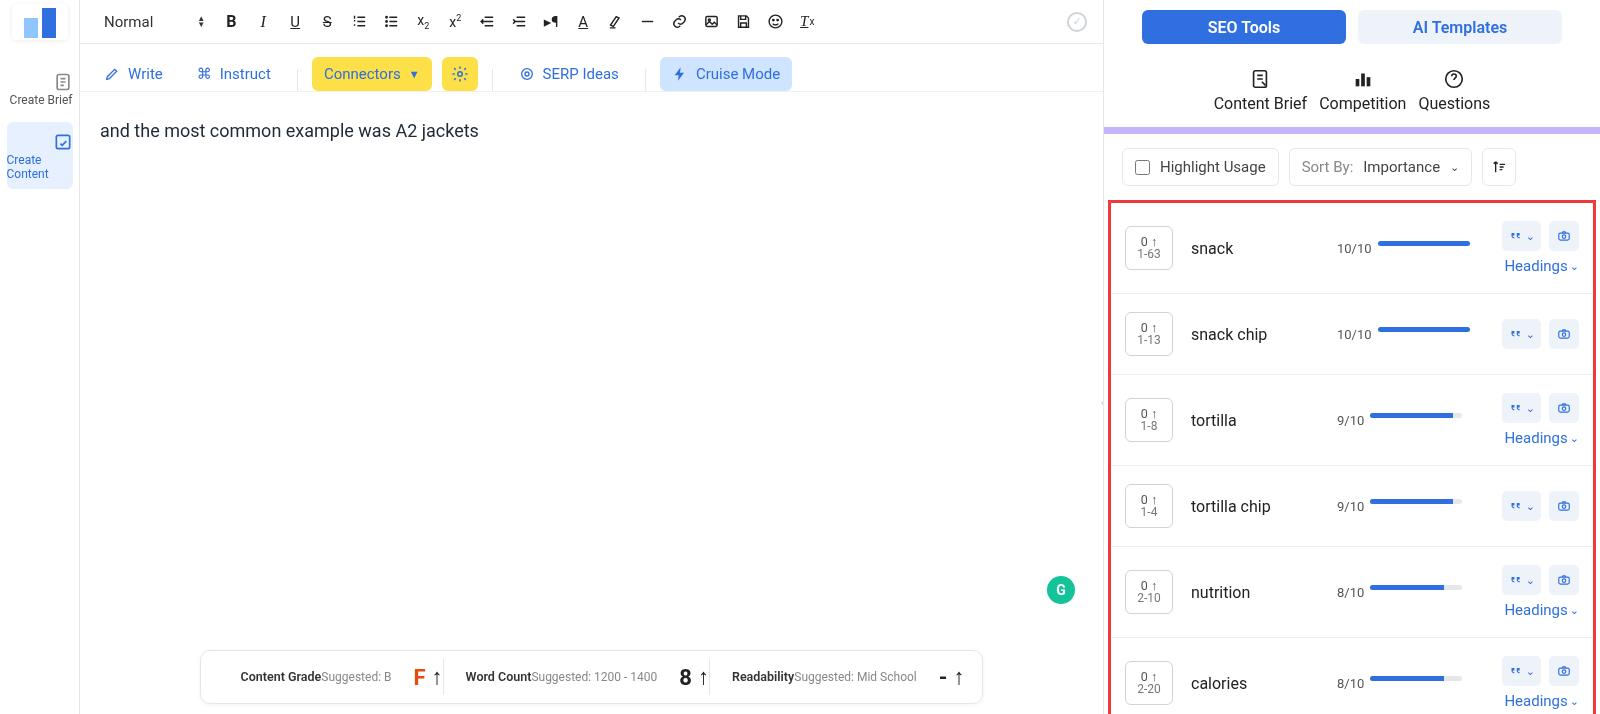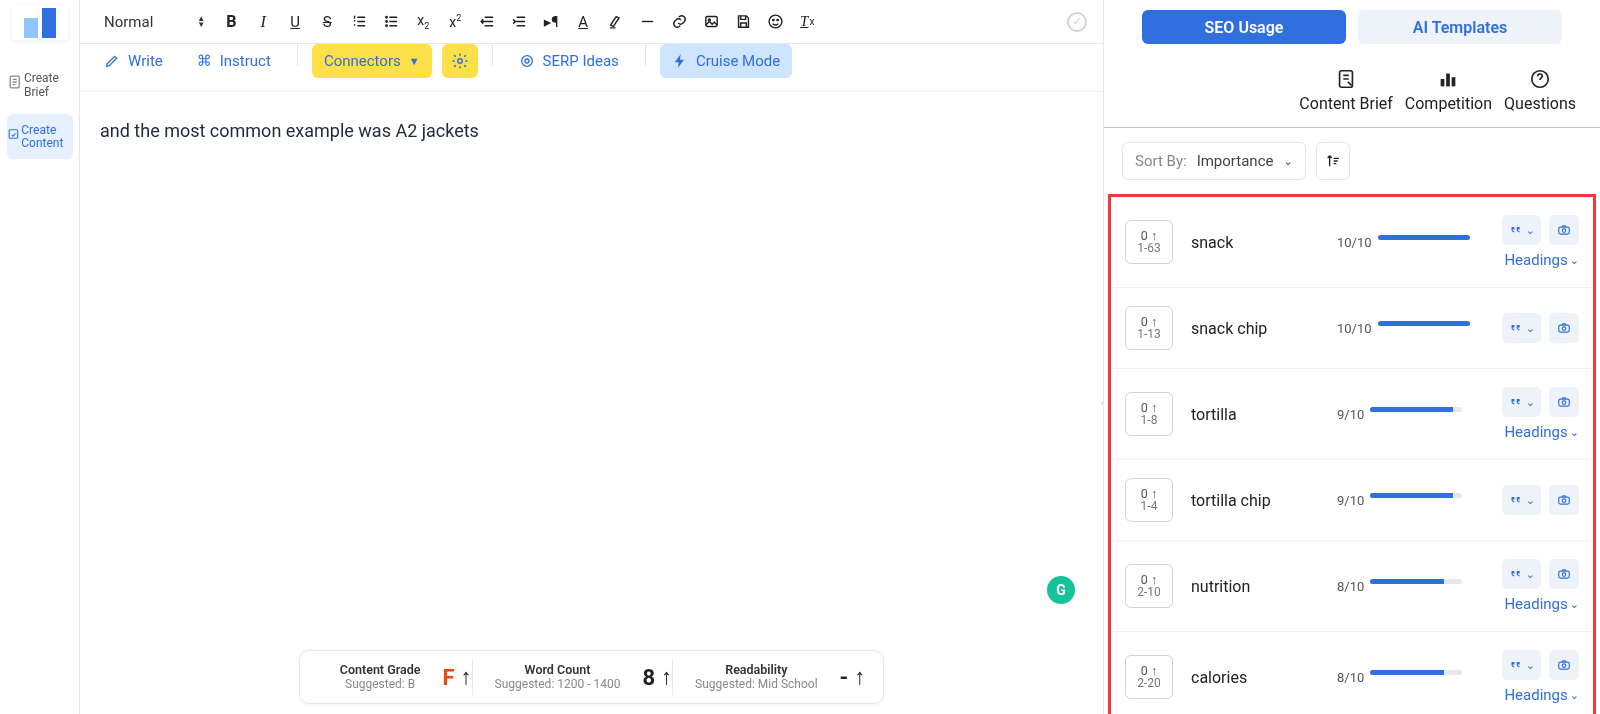--- a/index.html
+++ b/index.html
@@ -3,53 +3,53 @@
 <meta charset="utf-8">
 <style>
   *{box-sizing:border-box;margin:0;padding:0;font-family:-apple-system,BlinkMacSystemFont,'Segoe UI',Roboto,Helvetica,Arial,sans-serif}
   body{width:1600px;height:714px;overflow:hidden;background:#fff;color:#222;font-size:14px}
   .app{display:flex;height:100%}
   
   .left-rail{width:80px;flex:0 0 80px;border-right:1px solid #e5e7eb;display:flex;flex-direction:column;align-items:center;padding-top:4px}
   .logo{width:56px;height:36px;display:flex;align-items:flex-end;justify-content:center;gap:4px;margin-bottom:22px;padding:2px 6px;box-shadow:0 1px 4px rgba(0,0,0,.08);border-radius:4px}
   .logo-bar1{width:14px;height:20px;background:#8fc6ff}
   .logo-bar2{width:14px;height:30px;background:#2f6fe0}
-  .rail-btn{width:66px;padding:10px 0 8px;border-radius:6px;display:flex;flex-direction:row;align-items:flex-start;gap:2px;font-size:12px;line-height:1.15;color:#555;cursor:pointer;margin-bottom:6px}
+  .rail-btn{width:66px;padding:10px 0 8px;border-radius:6px;display:flex;flex-direction:column;align-items:flex-end;gap:2px;font-size:12px;line-height:1.15;color:#555;cursor:pointer;margin-bottom:6px}
   .rail-btn.active{background:#e6f0ff;color:#2f6fe0}
   .rail-btn svg,.rail-ico{width:20px;height:20px}
   
   .main{flex:1;display:flex;flex-direction:column;min-width:0;position:relative}
   .top-toolbar{height:44px;display:flex;align-items:center;gap:4px;padding:0 16px;border-bottom:1px solid #e5e7eb;position:relative}
   .fmt-select{display:flex;align-items:center;gap:44px;font-size:15px;color:#333;padding:4px 8px;cursor:pointer}
   .caret-split{display:flex;flex-direction:column;line-height:6px;font-size:8px;color:#333}
   .tb-ico{width:28px;height:28px;display:flex;align-items:center;justify-content:center;cursor:pointer;color:#222;border-radius:4px}
   .tb-ico svg{width:17px;height:17px}
-  .second-toolbar{height:48px;display:flex;align-items:flex-start;gap:10px;padding:0 12px;border-bottom:1px solid #f0f0f0}
+  .second-toolbar{height:48px;display:flex;align-items:flex-end;gap:10px;padding:0 12px;border-bottom:1px solid #f0f0f0}
   .pill{display:inline-flex;align-items:center;gap:8px;height:34px;border-radius:6px;padding:0 12px;font-size:15px;color:#2f6fe0;background:#fde047;cursor:pointer}
   .pill.plain{background:transparent}
   .pill.cruise{background:#cfe4ff}
   .vsep{width:1px;height:22px;background:#e4e6ea;margin:0 4px}
   .editor{flex:1;padding:28px 20px;font-size:18px;color:#1f2937;overflow:auto;position:relative}
   .grammarly{position:absolute;right:28px;bottom:110px;width:28px;height:28px;border-radius:50%;background:#15c39a;color:#fff;display:flex;align-items:center;justify-content:center;font-weight:700;font-size:14px}
   
   .footer{position:absolute;left:0;right:0;bottom:10px;display:flex;justify-content:center;pointer-events:none}
   .footer-card{pointer-events:auto;display:flex;align-items:center;gap:0;background:#fff;border:1px solid #e5e7eb;border-radius:10px;padding:8px 18px;box-shadow:0 1px 4px rgba(0,0,0,.06)}
-  .f-col{display:flex;flex-direction:column;align-items:center;padding:0 22px;line-height:1.25}
+  .f-col{display:flex;flex-direction:row;align-items:center;padding:0 22px;line-height:1.25}
   .f-title{font-size:12.5px;color:#333;font-weight:600}
   .f-sub{font-size:12px;color:#888}
   .f-val{font-size:22px;font-weight:700;display:flex;align-items:center;gap:6px}
   .f-val.grade{color:#e7490f}
   .f-sep{width:1px;height:36px;background:#e5e7eb}
   
   .right{width:497px;flex:0 0 497px;border-left:1px solid #e5e7eb;display:flex;flex-direction:column}
   .mode-tabs{display:flex;gap:12px;justify-content:center;padding:10px 38px 10px}
   .mode-tab{flex:1;height:34px;border-radius:6px;display:flex;align-items:center;justify-content:center;font-size:16px;font-weight:600;cursor:pointer}
   .mode-tab.active{background:#2f6fe0;color:#fff}
   .mode-tab.inactive{background:#eef2f9;color:#2f6fe0}
-  .sub-tabs{display:flex;justify-content:flex-end;padding:8px 18px 0;border-bottom:1px solid #c4b5fd}
+  .sub-tabs{display:flex;justify-content:center;padding:8px 18px 0;border-bottom:7px solid #c4b5fd}
   .sub-tab{display:flex;flex-direction:column;align-items:center;gap:4px;padding:6px 6px 14px;font-size:16px;color:#222;cursor:pointer;position:relative}
   .sub-tab.active{color:#2f6fe0}
   .sub-tab.active::after{content:"";position:absolute;left:0;right:0;bottom:-1px;height:3px;background:#2f6fe0;border-radius:2px}
   .controls-row{display:flex;gap:10px;align-items:center;padding:14px 18px}
   .ctrl{display:flex;align-items:center;gap:10px;border:1px solid #e5e7eb;border-radius:6px;height:38px;padding:0 12px;color:#444;font-size:15px;cursor:pointer}
   .ctrl .lbl{color:#888}
   .ctrl.sort{}
   .sort-ico{width:34px;height:38px;border:1px solid #e5e7eb;border-radius:6px;display:flex;align-items:center;justify-content:center;cursor:pointer}
   .terms-wrap{flex:1;overflow:hidden;border:3px solid #ef3a3a;border-bottom:none;margin:0 4px 0 4px}
   .term-row{display:flex;align-items:center;gap:18px;padding:18px 14px;border-bottom:1px solid #eceef2}
@@ -270,21 +270,21 @@
           <span>-</span>
           <span>↑</span>
         </div>
       </div>
     </div>
   </div>
 
   <div class="right">
     <div class="mode-tabs">
       <div class="mode-tab active">
-          <span>SEO Usage</span>
+          <span>SEO Tools</span>
         </div>
       <div class="mode-tab inactive">
           <span>AI Templates</span>
         </div>
     </div>
     <div class="sub-tabs">
       <div class="sub-tab">
         <svg width="22" height="22" viewBox="0 0 24 24" stroke="#222" stroke-width="1.8" fill="none">
             <rect x="5" y="3" width="14" height="18" rx="2"></rect>
             <path d="M9 8h6M9 12h6"></path>
@@ -302,20 +302,24 @@
       </div>
       <div class="sub-tab">
         <svg width="22" height="22" viewBox="0 0 24 24" stroke="#222" stroke-width="1.8" fill="none">
             <circle cx="12" cy="12" r="9"></circle>
             <path d="M9.5 9a2.5 2.5 0 015 0c0 1.5-2.5 2-2.5 4M12 17h.01"></path>
           </svg>
         <span>Questions</span>
       </div>
     </div>
     <div class="controls-row">
+      <label class="ctrl">
+        <input type="checkbox" style="">
+        <span>Highlight Usage</span>
+      </label>
       <div class="ctrl sort">
         <span class="lbl">Sort By:</span>
         <span>Importance</span>
         <span class="chev">⌄</span>
       </div>
       <div class="sort-ico">
         <svg width="16" height="16" viewBox="0 0 24 24" stroke="#222" stroke-width="2" fill="none">
             <path d="M7 4v16M7 4l-3 3M7 4l3 3M13 8h8M13 12h6M13 16h4"></path>
           </svg>
       </div>

